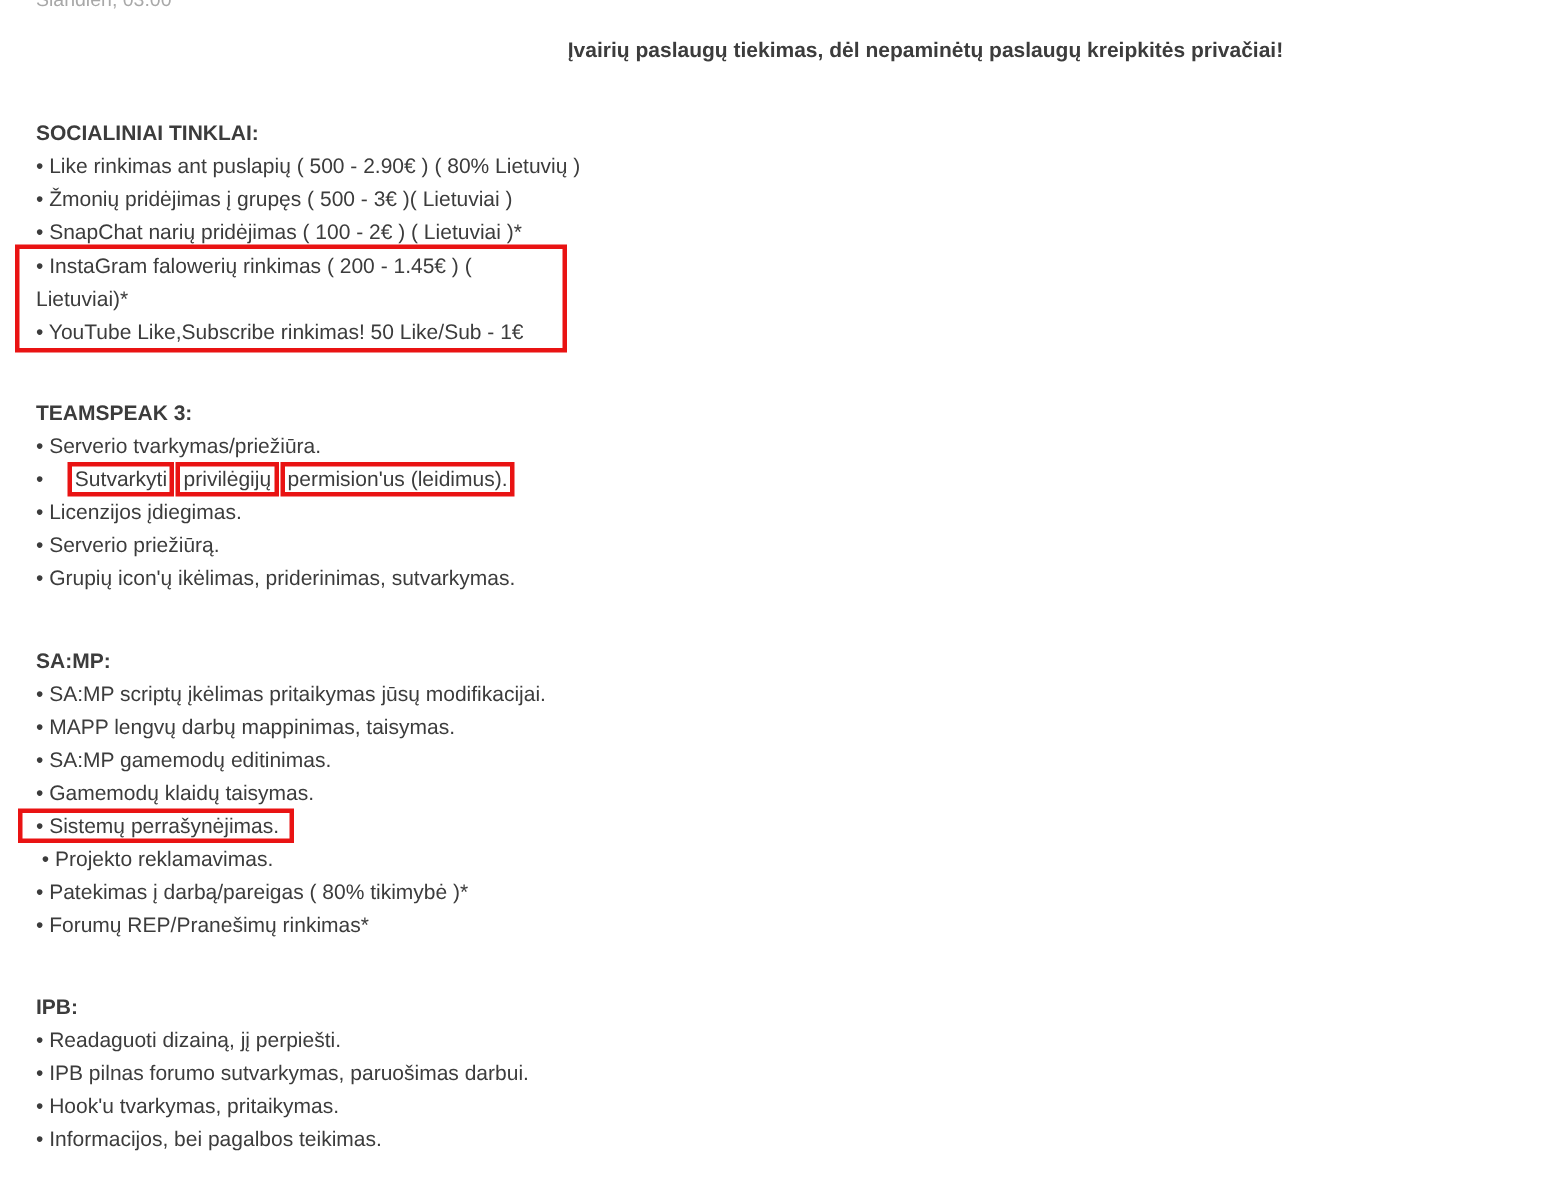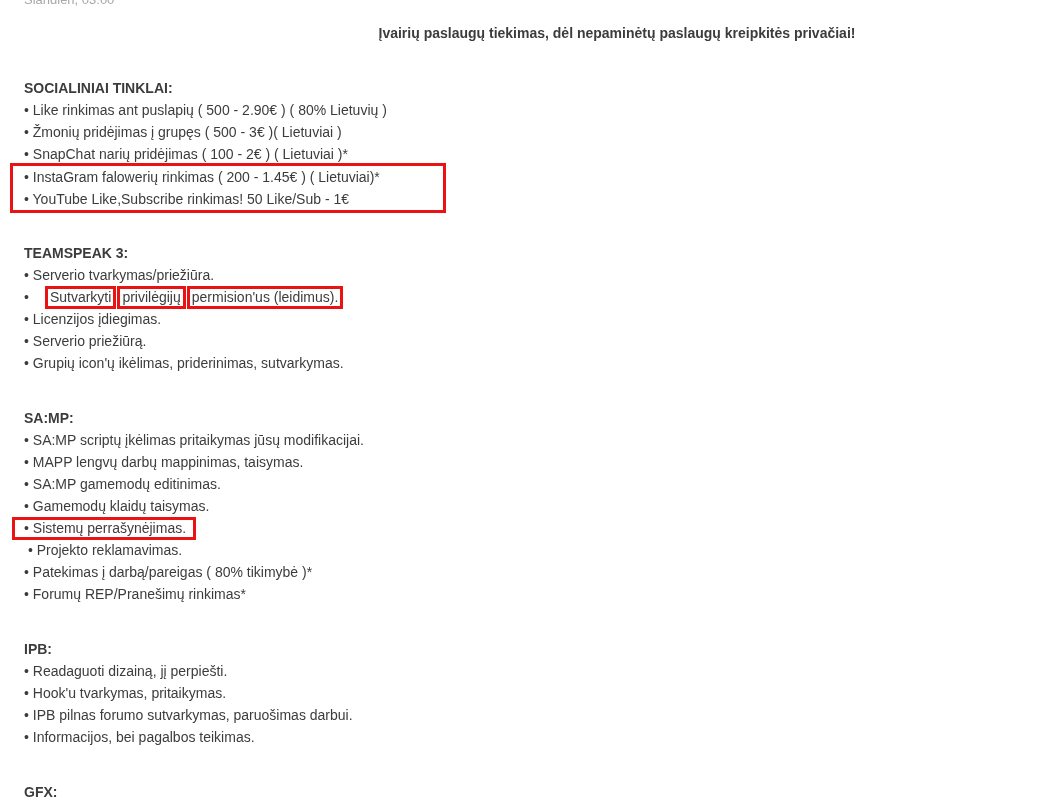--- a/index.html
+++ b/index.html
@@ -30,21 +30,21 @@
     font-weight:bold;
     line-height:22px;
     margin-top:33px;
   }
   .item {
     line-height:22px;
     white-space:pre-wrap;
   }
   
   .redbox-group {
-    width:436px;
+    width:368px;
     box-sizing:border-box;
     border:3px solid #e91313;
     margin:-2px 0 -4px -14px;
     padding-left:11px;
   }
   
   .hl-line {
     display:flex;
     align-items:center;
     height:22px;
@@ -113,22 +113,22 @@
       <span class="redbox-inline">• Sistemų perrašynėjimas.</span>
     </div>
     <div class="item"> • Projekto reklamavimas.</div>
     <div class="item">• Patekimas į darbą/pareigas ( 80% tikimybė )*</div>
     <div class="item">• Forumų REP/Pranešimų rinkimas*</div>
   </div>
 
   <div class="section">
     <div class="section-heading">IPB:</div>
     <div class="item">• Readaguoti dizainą, jį perpiešti.</div>
+    <div class="item">• IPB pilnas forumo sutvarkymas, paruošimas darbui.</div>
     <div class="item">• Hook'u tvarkymas, pritaikymas.</div>
-    <div class="item">• IPB pilnas forumo sutvarkymas, paruošimas darbui.</div>
     <div class="item">• Informacijos, bei pagalbos teikimas.</div>
   </div>
 
   <div class="section">
     <div class="section-heading">GFX:</div>
     <div class="item">• Lengvų, paprastų dizainų piešimas.</div>
   </div>
 
 </div>
 

